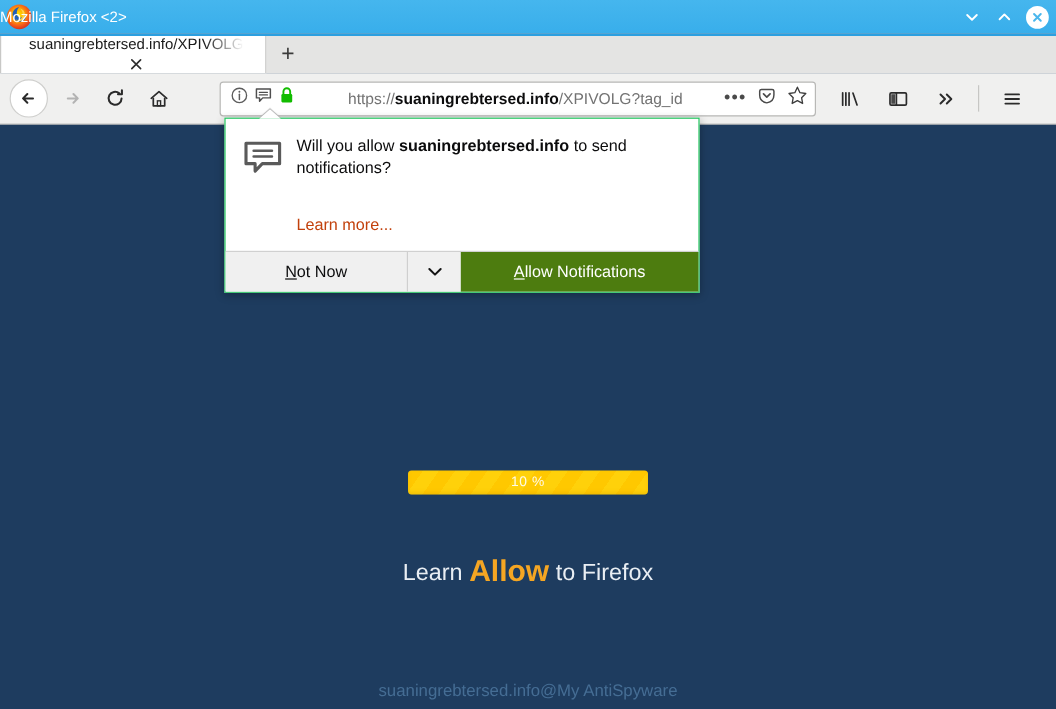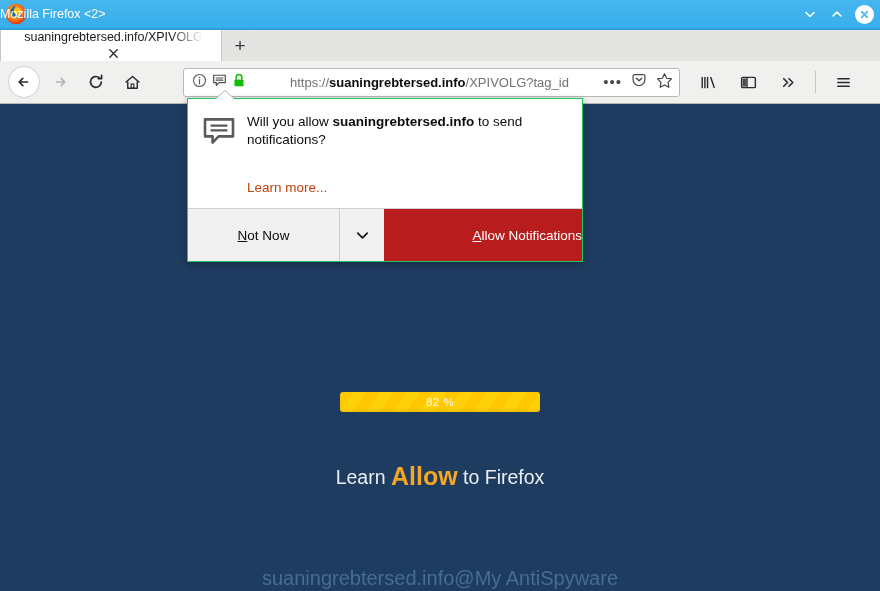--- a/index.html
+++ b/index.html
@@ -226,21 +226,21 @@
     font-weight: bold;
     font-size: 25px;
     vertical-align: -1px;
   }
 
   .watermark {
     position: absolute;
     left: 0; right: 0;
     top: 463px;
     text-align: center;
-    font-size: 20px;
+    font-size: 14px;
     color: #456d94;
     white-space: nowrap;
   }
 
   
   .popup {
     position: absolute;
     left: 187px; top: 98px;
     width: 396px;
     background: #ffffff;
@@ -276,21 +276,21 @@
   .popup-question b { font-weight: bold; }
   .popup-learn {
     display: inline-block;
     margin-top: 31px;
     font-size: 13.5px;
     color: #c2410c;
     cursor: pointer;
   }
   .popup-buttons {
     display: flex;
-    height: 53px;
+    height: 34px;
     border-top: 1px solid #d0d0d0;
   }
   .btn-notnow {
     flex: 1 1 auto;
     background: #f0f0f0;
     display: flex; align-items: center; justify-content: center;
     font-size: 13.5px;
     color: #0c0c0d;
     border-right: 1px solid #cfcfcf;
   }
@@ -298,22 +298,22 @@
   .btn-dropdown {
     flex: 0 0 auto;
     width: 44px;
     background: #f0f0f0;
     display: flex; align-items: center; justify-content: center;
     color: #151515;
   }
   .btn-allow {
     flex: 0 0 auto;
     width: 198px;
-    background: #b91c1c;
-    display: flex; align-items: center; justify-content: flex-end;
+    background: #4d7c0f;
+    display: flex; align-items: center; justify-content: center;
     font-size: 13.5px;
     color: #ffffff;
   }
   .btn-allow u { text-decoration: underline; }
 </style>
 </head>
 <body>
 
 <div class="titlebar">
   <span class="ff-logo">
@@ -455,21 +455,21 @@
       <svg width="19" height="19" viewBox="0 0 20 20">
         <path d="M4 6 H16 M4 10 H16 M4 14 H16" stroke="#2b2b2b" stroke-width="1.6" stroke-linecap="round"></path>
       </svg>
     </span>
   </div>
 </div>
 
 <div class="content">
 
   <div class="progress-wrap">
-    <span class="progress-label">82 %</span>
+    <span class="progress-label">10 %</span>
   </div>
 
   <div class="press-line">
     <span>Learn </span><span class="allow">Allow</span><span> to Firefox</span>
   </div>
 
   <div class="watermark">suaningrebtersed.info@My AntiSpyware</div>
 </div>
 
 <div class="popup">

